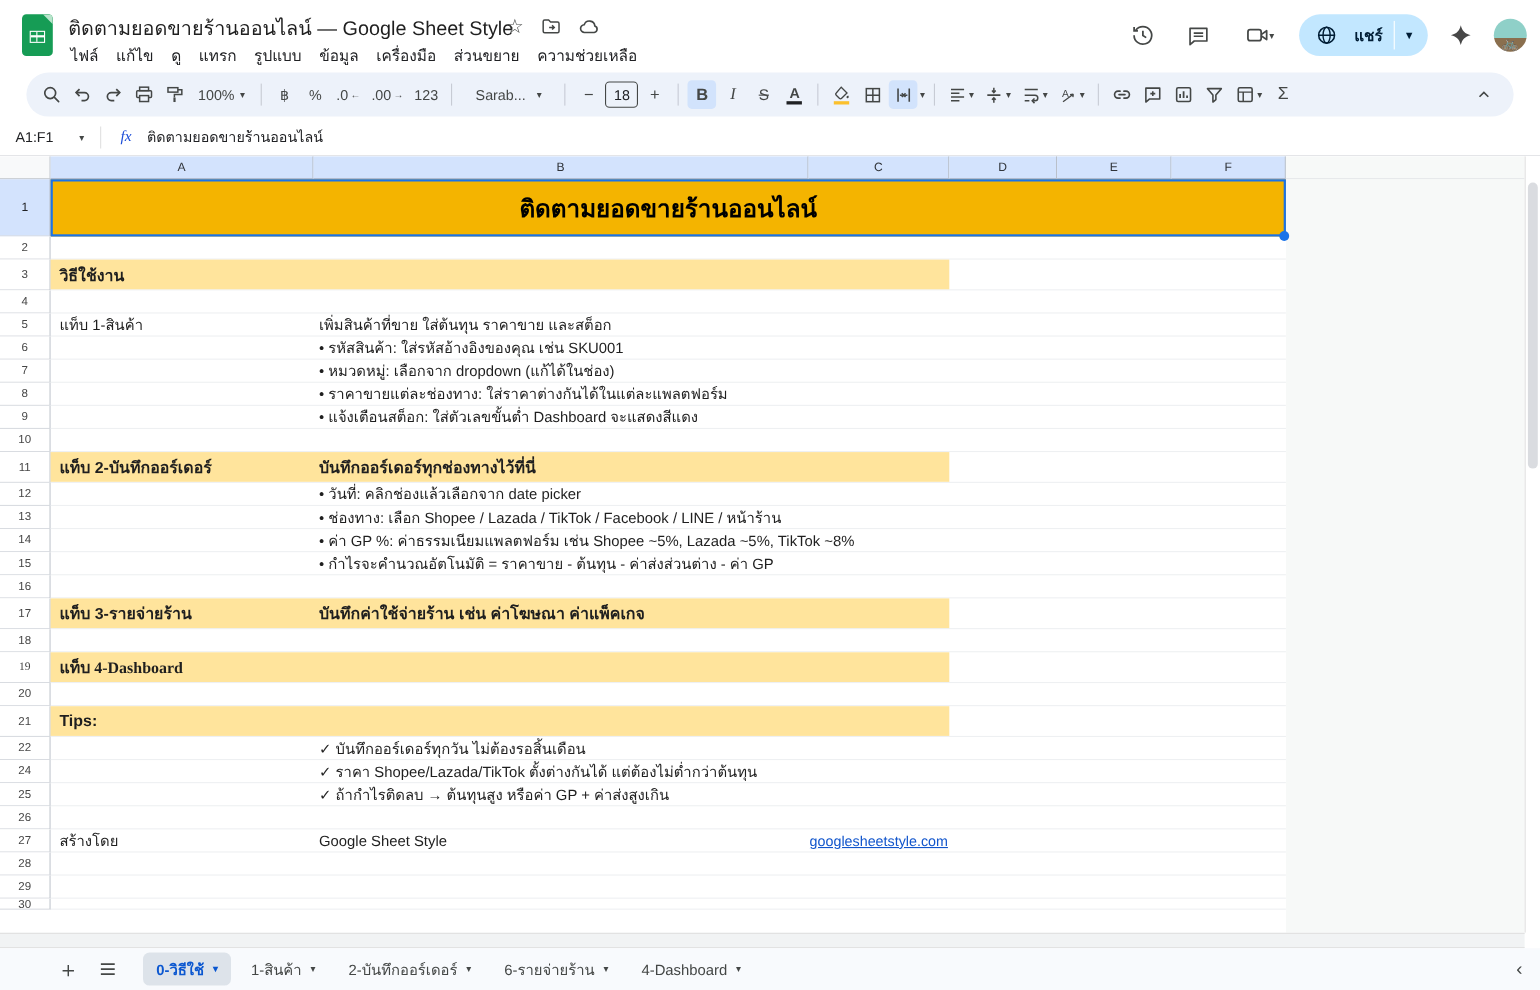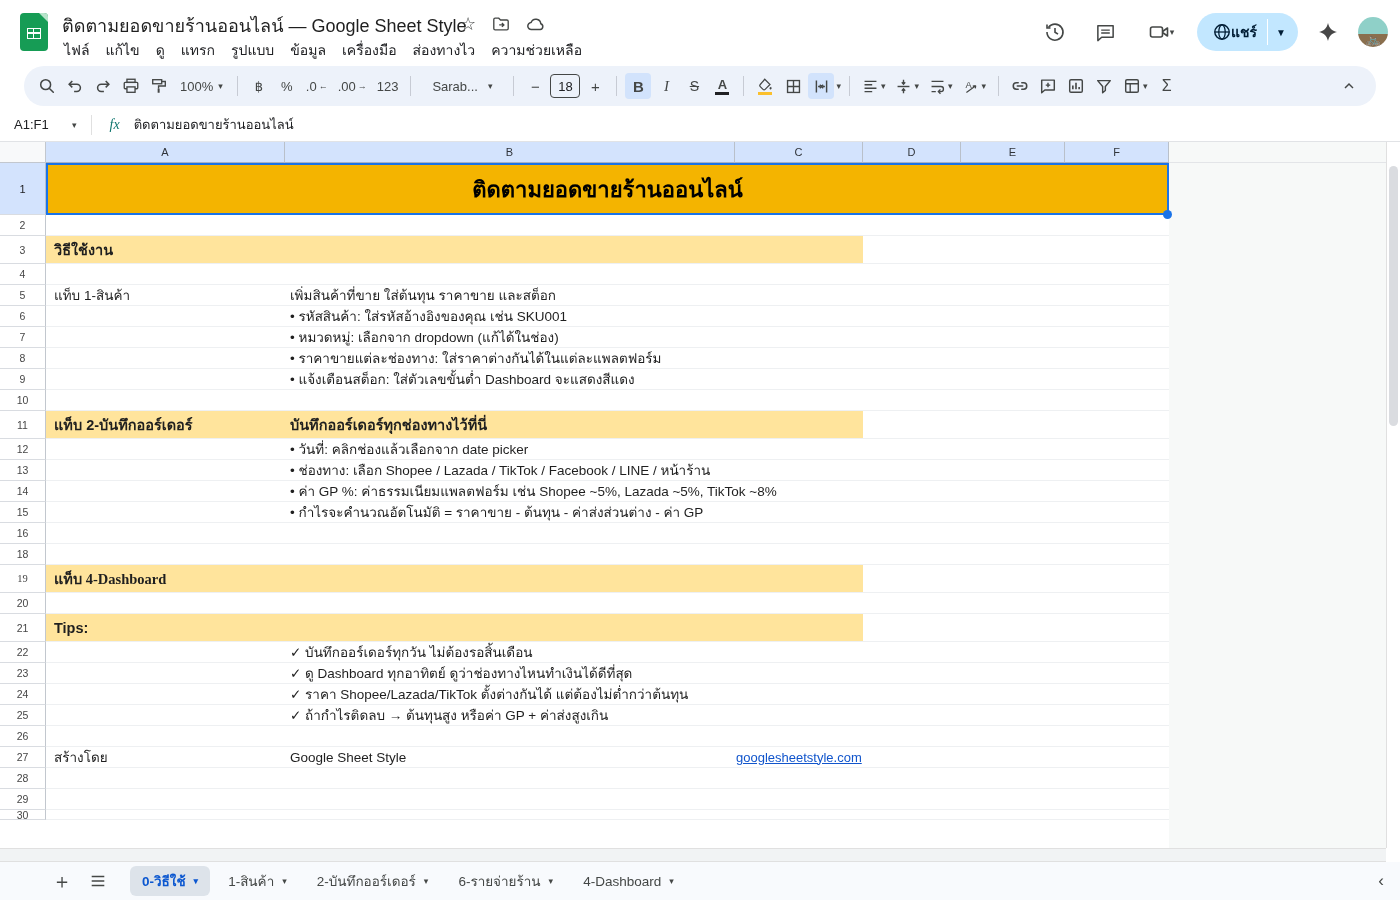--- a/index.html
+++ b/index.html
@@ -13,21 +13,21 @@
   #logo .tbl { position:absolute; left:7px; top:15px; width:14px; height:11px; border:1.6px solid #fff; }
   #logo .tbl:before { content:""; position:absolute; left:4.6px; top:0; width:1.6px; height:100%; background:#fff; }
   #logo .tbl:after  { content:""; position:absolute; left:0; top:3.2px; width:100%; height:1.6px; background:#fff; }
   #doc-title { position:absolute; left:62px; top:11px; font-size:18px; color:#1f1f1f; white-space:nowrap; }
   .title-icons { position:absolute; top:13px; display:flex; gap:16px; align-items:center; color:#444746; }
   #menu-bar { position:absolute; left:56px; top:36px; display:flex; }
   .menu-item { font-size:14px; color:#202124; padding:3px 8px; border-radius:4px; cursor:default; }
   #right-cluster { position:absolute; right:12px; top:12px; height:40px; display:flex; align-items:center; gap:10px; }
   .tb-icon { width:40px; height:40px; display:flex; align-items:center; justify-content:center; color:#444746; }
   #share-btn { height:38px; background:#c2e7ff; border-radius:19px; display:flex; align-items:center; color:#001d35; }
-  #share-main { display:flex; align-items:center; gap:0; padding:0 10px 0 16px; }
+  #share-main { display:flex; align-items:center; gap:16px; padding:0 10px 0 16px; }
   #share-label { font-size:14px; font-weight:bold; }
   #share-split { width:1px; height:26px; background:#fff; }
   #share-caret { padding:0 12px 0 8px; font-size:10px; color:#001d35; }
   #avatar { width:30px; height:30px; border-radius:50%; background:linear-gradient(#8fd0c8 0 58%, #8a6f4e 58% 100%); display:flex; align-items:flex-end; justify-content:center; font-size:13px; overflow:hidden; }
   .caret { font-size:9px; color:#444746; }
 
   
   #toolbar { position:absolute; left:24px; top:66px; width:1352px; height:40px; background:#edf2fa; border-radius:20px; display:flex; align-items:center; padding:0 14px 0 10px; gap:2px; }
   .tbtn { min-width:26px; height:26px; border-radius:4px; display:flex; align-items:center; justify-content:center; color:#444746; font-size:13px; gap:2px; padding:0 4px; }
   .tbtn.on { background:#d2e3fc; }
@@ -42,21 +42,21 @@
   .a-under { display:flex; flex-direction:column; align-items:center; line-height:1; }
   .a-under .bar { width:14px; height:3px; margin-top:1px; }
   #collapse-btn { margin-left:auto; }
   svg.ic { display:block; }
 
   
   #formula-bar { position:absolute; left:0; top:108px; width:1400px; height:34px; background:#fff; display:flex; align-items:center; border-bottom:1px solid #e1e3e6; }
   #name-box { width:72px; padding-left:14px; font-size:13px; color:#202124; }
   #name-caret { font-size:9px; color:#444746; margin-right:14px; }
   #fx-sep { width:1px; height:20px; background:#e0e0e0; }
-  #fx { font-family:"Liberation Serif", serif; font-style:italic; font-size:14px; color:#0f766e; margin:0 14px 0 18px; }
+  #fx { font-family:"Liberation Serif", serif; font-style:italic; font-size:14px; color:#1d4ed8; margin:0 14px 0 18px; }
   #formula-value { font-size:13px; color:#202124; }
 
   
   #sheet { position:absolute; left:0; top:142px; width:1400px; height:706px; background:#fff; overflow:hidden; }
   #corner { position:absolute; left:0; top:0; width:46px; height:21px; background:#f8f9fa; border-right:1px solid #c2c7ce; border-bottom:1px solid #c2c7ce; }
   #colheads { position:absolute; left:46px; top:0; height:21px; display:flex; }
   .colhead { height:21px; background:#d3e3fd; border-right:1px solid #b9c0ca; border-bottom:1px solid #a8b1c2; display:flex; align-items:center; justify-content:center; font-size:11px; color:#30343a; }
   #beyond-head { position:absolute; left:1169px; top:0; width:217px; height:21px; background:#f7f9f8; border-bottom:1px solid #e3e5e8; }
   #beyond-area { position:absolute; left:1169px; top:21px; width:217px; height:685px; background:#f7f9f8; }
   #row1 { position:absolute; left:0; top:21px; height:52px; width:1169px; }
@@ -113,21 +113,21 @@
     </span>
   </div>
   <nav id="menu-bar">
       <span class="menu-item">ไฟล์</span>
       <span class="menu-item">แก้ไข</span>
       <span class="menu-item">ดู</span>
       <span class="menu-item">แทรก</span>
       <span class="menu-item">รูปแบบ</span>
       <span class="menu-item">ข้อมูล</span>
       <span class="menu-item">เครื่องมือ</span>
-      <span class="menu-item">ส่องทางไว</span>
+      <span class="menu-item">ส่วนขยาย</span>
       <span class="menu-item">ความช่วยเหลือ</span>
     </nav>
   <div id="right-cluster">
     <span class="tb-icon">
       <svg class="ic" width="22" height="22" viewBox="0 0 22 22">
           <path d="M4.5 6.5 A8 8 0 1 1 3 11" fill="none" stroke="#444746" stroke-width="1.6"></path>
           <path d="M3 3.5 V7 h3.5" fill="none" stroke="#444746" stroke-width="1.6"></path>
           <path d="M11 7 v4.2 l3 2" fill="none" stroke="#444746" stroke-width="1.6"></path>
         </svg>
     </span>
@@ -434,20 +434,28 @@
       <div class="row" style="height: 21px;">
         <div class="rowhead">15</div>
         <div class="rowbody">
           <span class="cell col-B">• กำไรจะคำนวณอัตโนมัติ = ราคาขาย - ต้นทุน - ค่าส่งส่วนต่าง - ค่า GP</span>
         </div>
       </div>
       <div class="row" style="height: 21px;">
         <div class="rowhead">16</div>
         <div class="rowbody"></div>
       </div>
+      <div class="row" style="height: 28px;">
+        <div class="rowhead">17</div>
+        <div class="rowbody">
+          <div class="band"></div>
+          <span class="cell col-A bold">แท็บ 3-รายจ่ายร้าน</span>
+          <span class="cell col-B bold">บันทึกค่าใช้จ่ายร้าน เช่น ค่าโฆษณา ค่าแพ็คเกจ</span>
+        </div>
+      </div>
       <div class="row" style="height: 21px;">
         <div class="rowhead">18</div>
         <div class="rowbody"></div>
       </div>
       <div class="row" style="height: 28px; font-family: Liberation Serif, serif;">
         <div class="rowhead">19</div>
         <div class="rowbody">
           <div class="band"></div>
           <span class="cell col-A bold">แท็บ 4-Dashboard</span>
         </div>
@@ -460,26 +468,20 @@
         <div class="rowhead">21</div>
         <div class="rowbody">
           <div class="band"></div>
           <span class="cell col-A bold">Tips:</span>
         </div>
       </div>
       <div class="row" style="height: 21px;">
         <div class="rowhead">22</div>
         <div class="rowbody">
           <span class="cell col-B">✓ บันทึกออร์เดอร์ทุกวัน ไม่ต้องรอสิ้นเดือน</span>
-        </div>
-      </div>
-      <div class="row" style="height: 21px;">
-        <div class="rowhead">23</div>
-        <div class="rowbody">
-          <span class="cell col-B">✓ ดู Dashboard ทุกอาทิตย์ ดูว่าช่องทางไหนทำเงินได้ดีที่สุด</span>
         </div>
       </div>
       <div class="row" style="height: 21px;">
         <div class="rowhead">24</div>
         <div class="rowbody">
           <span class="cell col-B">✓ ราคา Shopee/Lazada/TikTok ตั้งต่างกันได้ แต่ต้องไม่ต่ำกว่าต้นทุน</span>
         </div>
       </div>
       <div class="row" style="height: 21px; padding-left: 44px;">
         <div class="rowhead">25</div>

